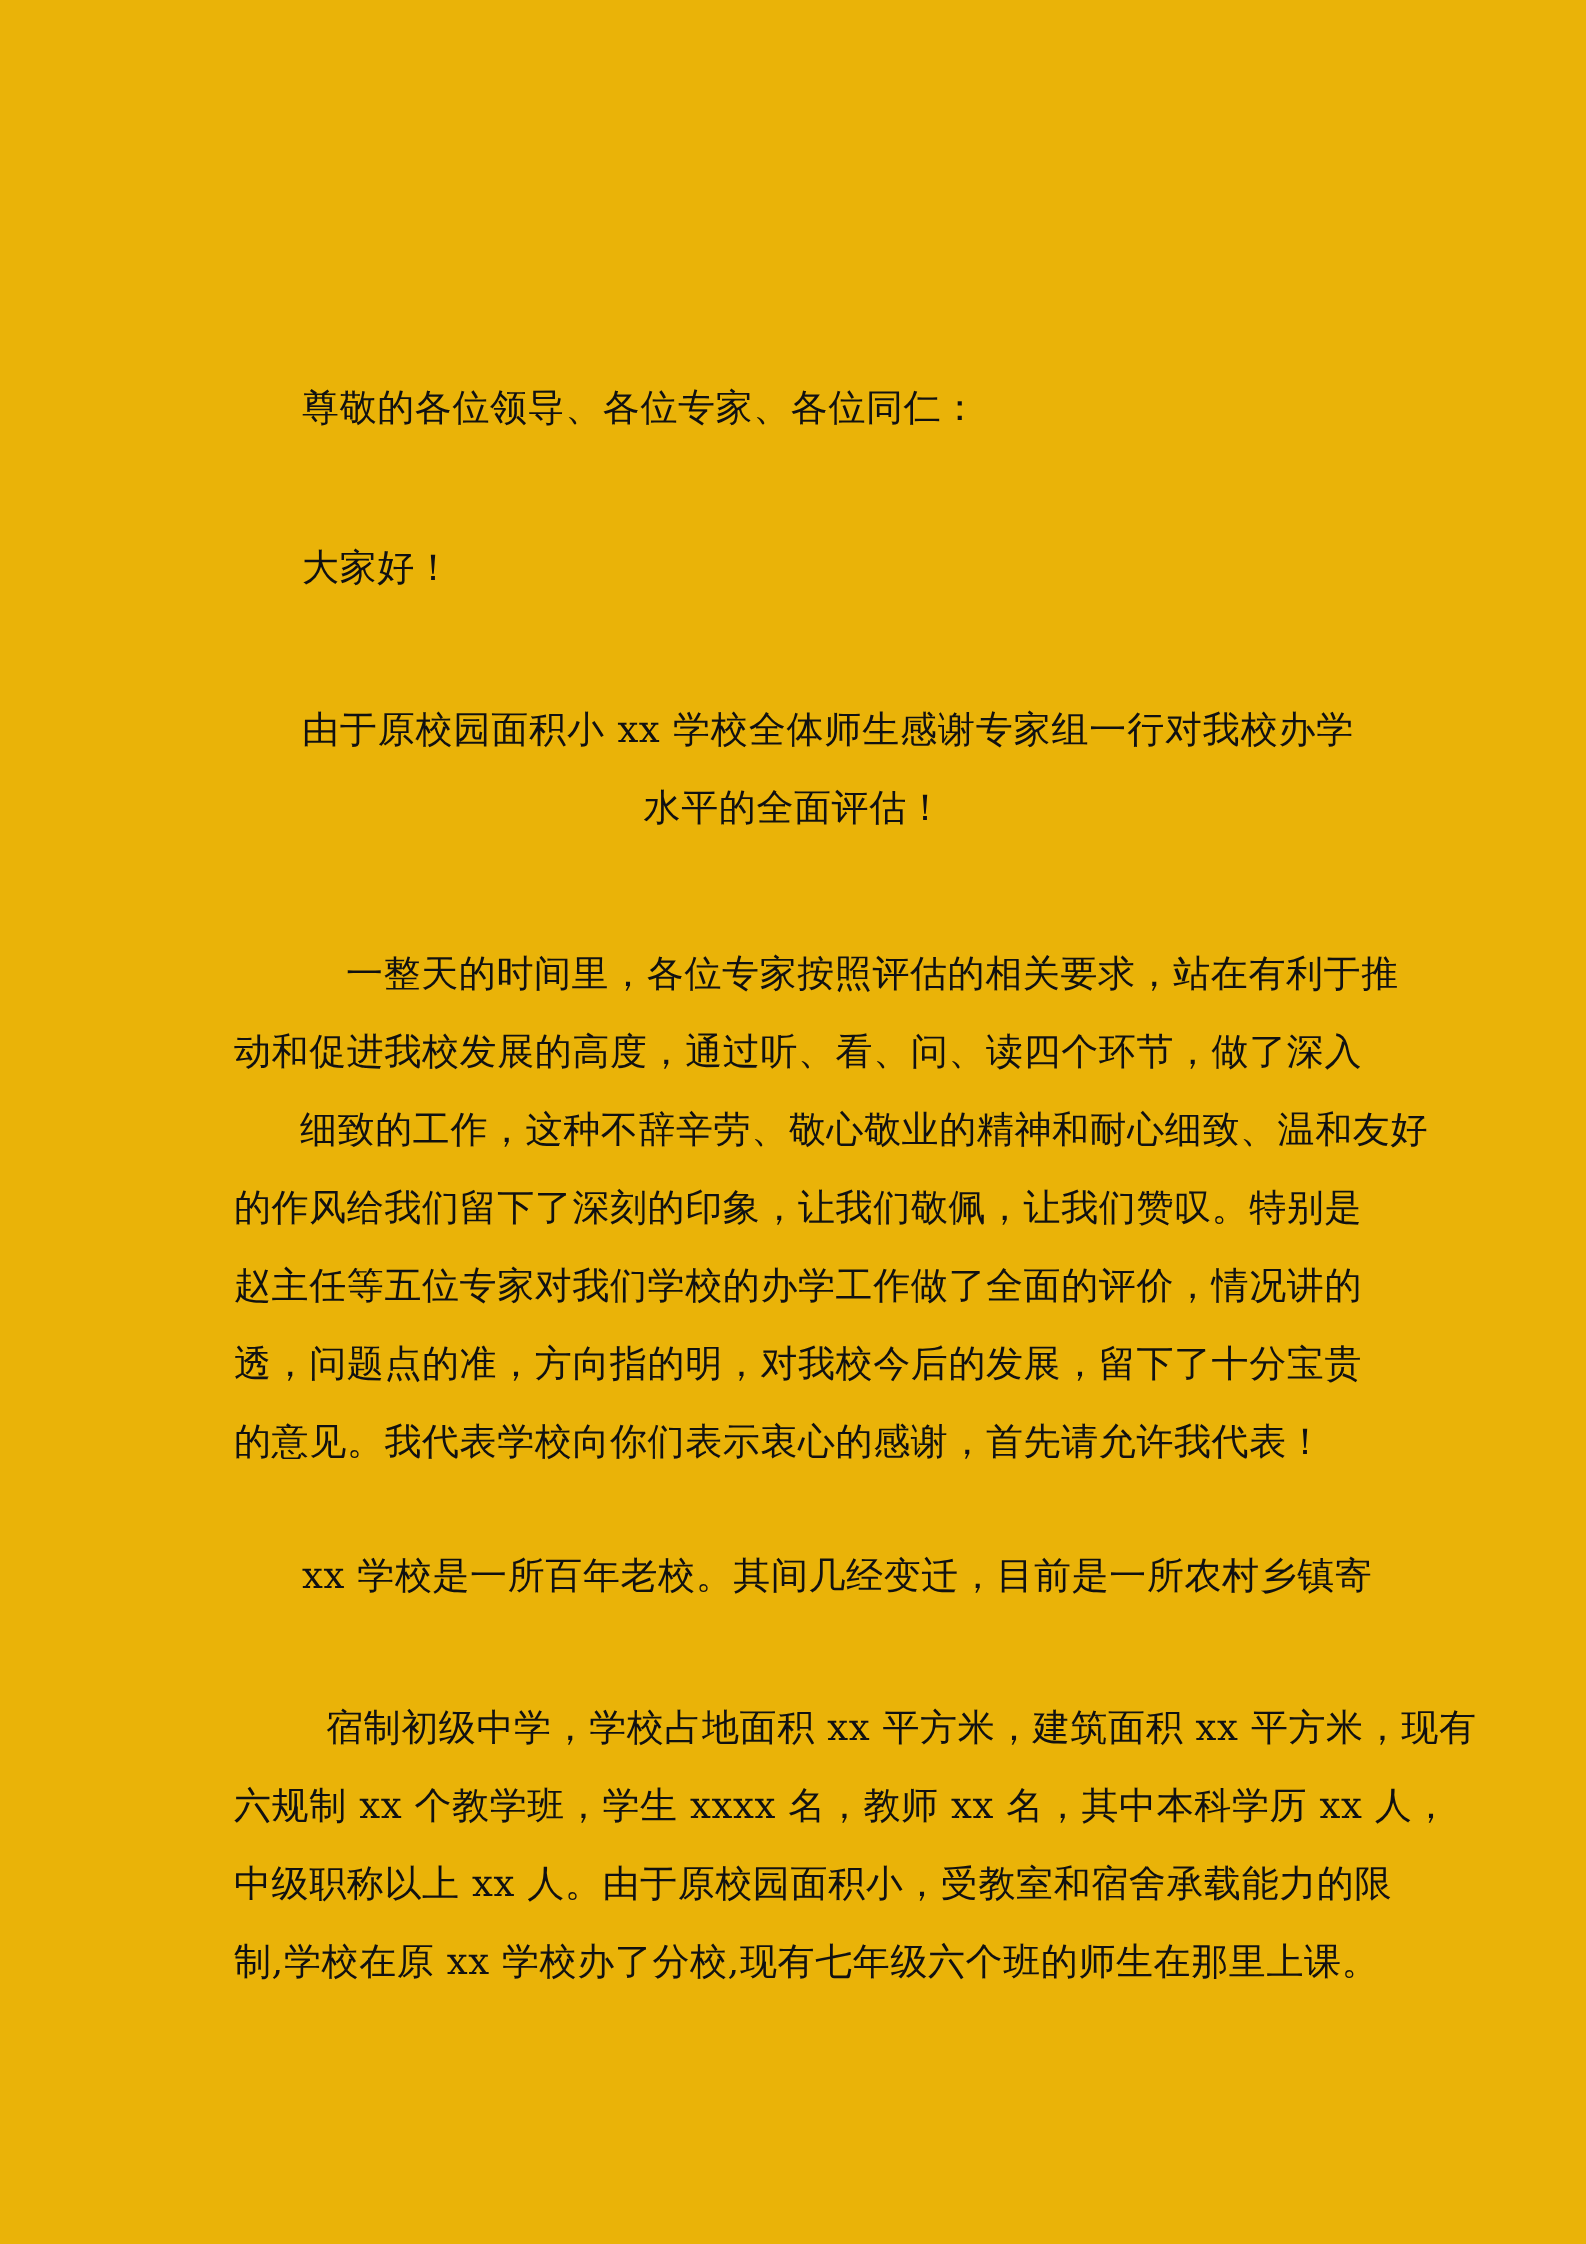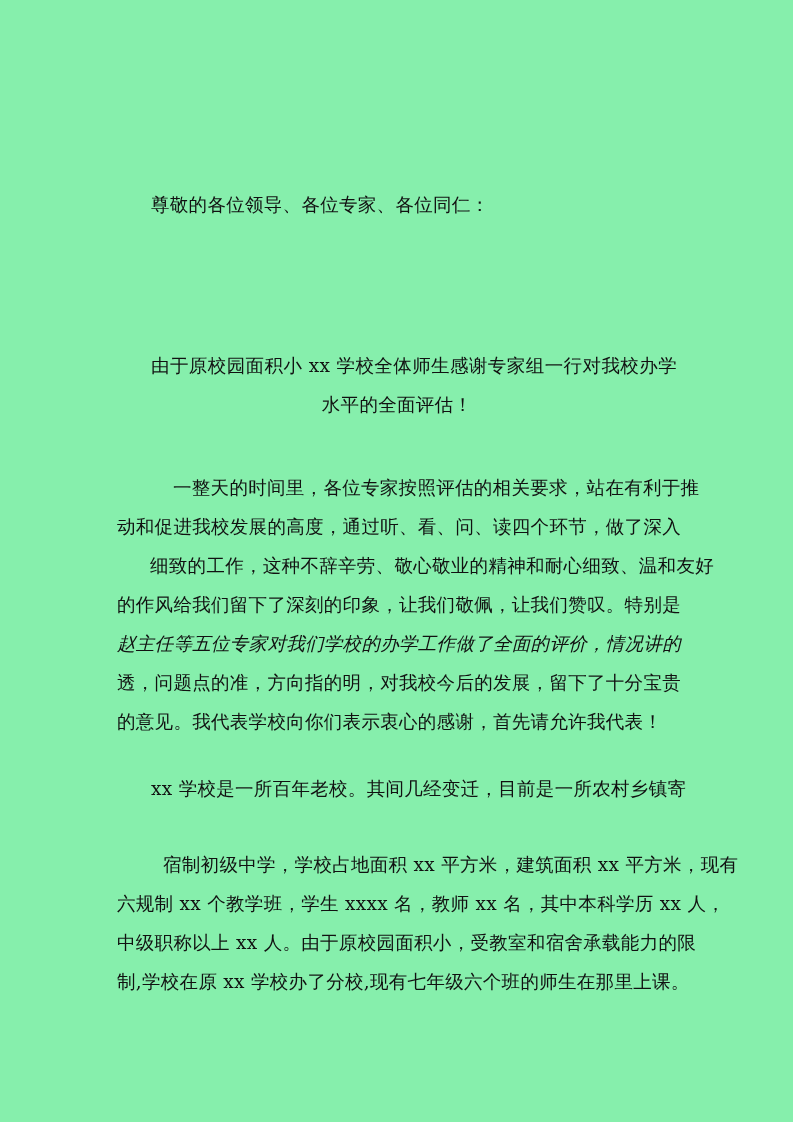--- a/index.html
+++ b/index.html
@@ -14,21 +14,21 @@
       overflow: hidden;
       font-family: "DejaVu Serif", "Liberation Serif", serif;
       color: #111111;
     }
     .page {
       position: absolute;
       left: 0;
       top: 0;
       width: 793px;
       height: 1122px;
-      background: #86efac;
+      background: #eab308;
     }
     .line {
       position: absolute;
       left: 117px;
       width: 560px;
       font-size: 18.5px;
       line-height: 24px;
       white-space: nowrap;
       letter-spacing: 0.3px;
     }
@@ -41,32 +41,33 @@
       text-align-last: justify;
     }
   </style>
 </head>
 <body>
 
 <div class="page">
 
   <div class="line indent" style="top:193px;">尊敬的各位领导、各位专家、各位同仁：</div>
 
+  <div class="line indent" style="top:273px;">大家好！</div>
 
   <div>
     <div class="line indent justify" style="top:354px;">由于原校园面积小 xx 学校全体师生感谢专家组一行对我校办学</div>
     <div class="line" style="top:393px;text-align:center;">水平的全面评估！</div>
   </div>
 
   <div>
     <div class="line indent justify" style="top:476px;margin-left:22px;">一整天的时间里，各位专家按照评估的相关要求，站在有利于推</div>
     <div class="line justify" style="top:515px;">动和促进我校发展的高度，通过听、看、问、读四个环节，做了深入</div>
     <div class="line justify" style="top:554px;margin-left:33px;">细致的工作，这种不辞辛劳、敬心敬业的精神和耐心细致、温和友好</div>
     <div class="line justify" style="top:593px;">的作风给我们留下了深刻的印象，让我们敬佩，让我们赞叹。特别是</div>
-    <div class="line justify" style="top:632px;font-style:italic;">赵主任等五位专家对我们学校的办学工作做了全面的评价，情况讲的</div>
+    <div class="line justify" style="top:632px;">赵主任等五位专家对我们学校的办学工作做了全面的评价，情况讲的</div>
     <div class="line justify" style="top:671px;">透，问题点的准，方向指的明，对我校今后的发展，留下了十分宝贵</div>
     <div class="line" style="top:710px;">的意见。我代表学校向你们表示衷心的感谢，首先请允许我代表！</div>
   </div>
 
   <div>
     <div class="line indent justify" style="top:777px;">xx 学校是一所百年老校。其间几经变迁，目前是一所农村乡镇寄</div>
     <div class="line justify" style="top:853px;margin-left:46px;">宿制初级中学，学校占地面积 xx 平方米，建筑面积 xx 平方米，现有</div>
     <div class="line justify" style="top:892px;">六规制 xx 个教学班，学生 xxxx 名，教师 xx 名，其中本科学历 xx 人，</div>
     <div class="line justify" style="top:931px;">中级职称以上 xx 人。由于原校园面积小，受教室和宿舍承载能力的限</div>
     <div class="line justify" style="top:970px;">制,学校在原 xx 学校办了分校,现有七年级六个班的师生在那里上课。</div>

